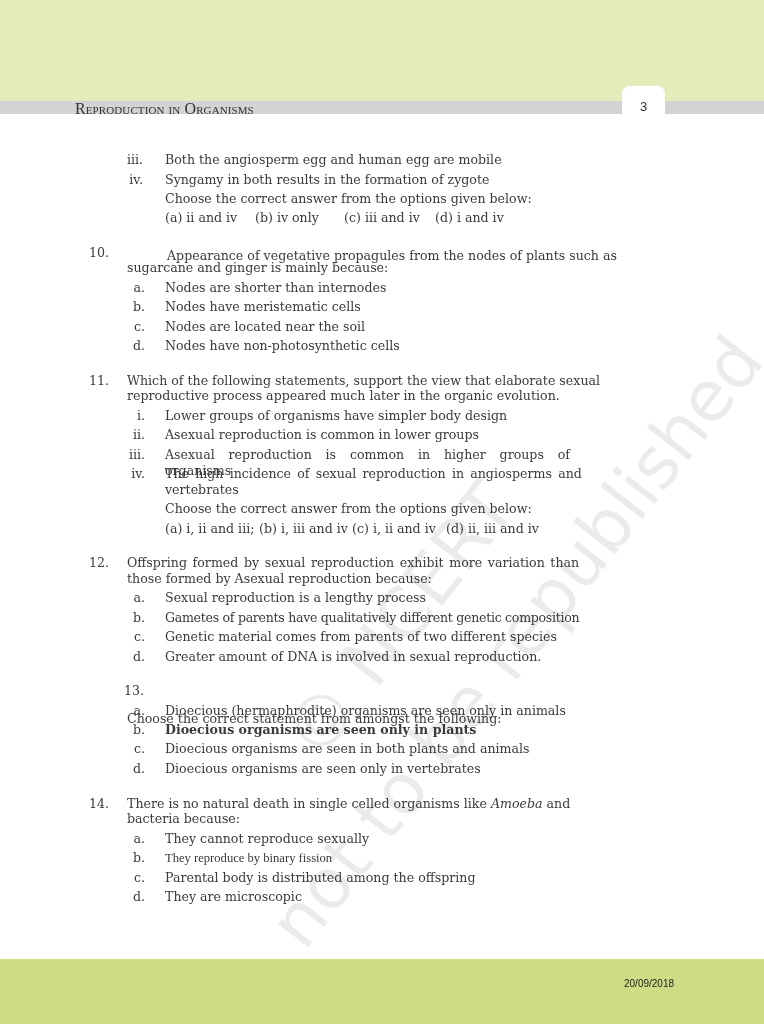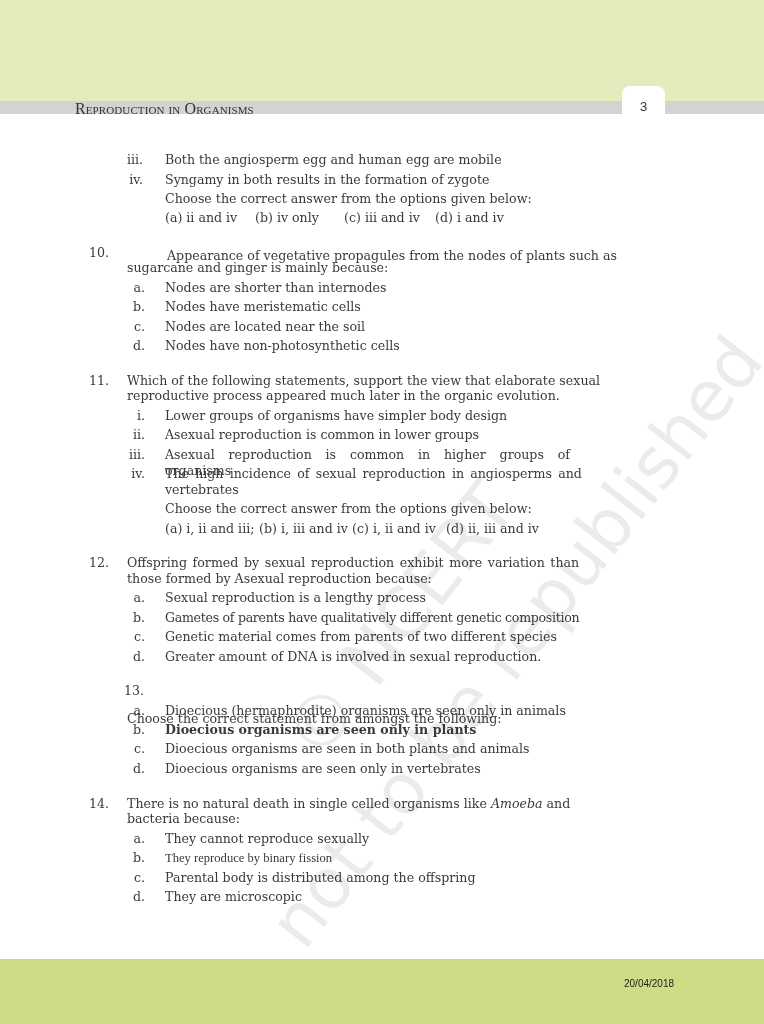--- a/index.html
+++ b/index.html
@@ -127,14 +127,14 @@
     <div class="opt-label" style="left:123px;top:850px;">b.</div>
     <div class="opt-text" style="top:850px;font-family:Liberation Serif, serif;">They reproduce by binary fission</div>
     <div class="opt-label" style="left:123px;top:870px;">c.</div>
     <div class="opt-text" style="top:870px;">Parental body is distributed among the offspring</div>
     <div class="opt-label" style="left:123px;top:889px;">d.</div>
     <div class="opt-text" style="top:889px;">They are microscopic</div>
   </div>
 </div>
 
 <div class="footer-band">
-  <div class="footer-date">20/04/2018</div>
+  <div class="footer-date">20/09/2018</div>
 </div>
 
 </body></html>

